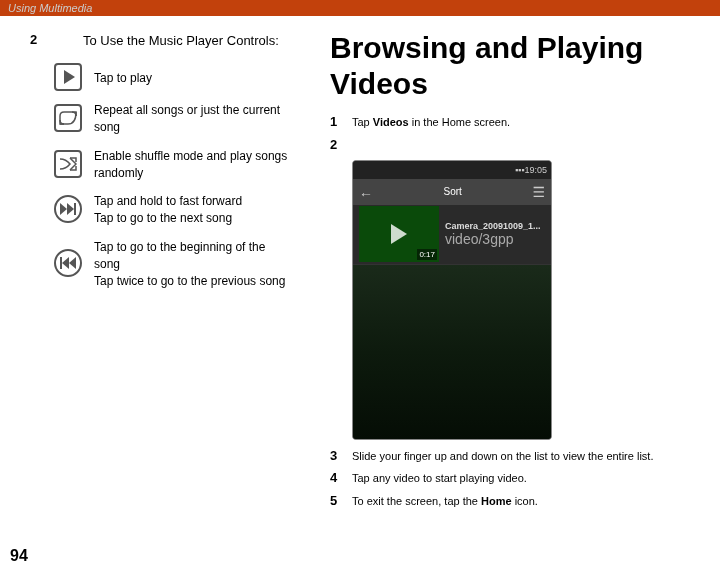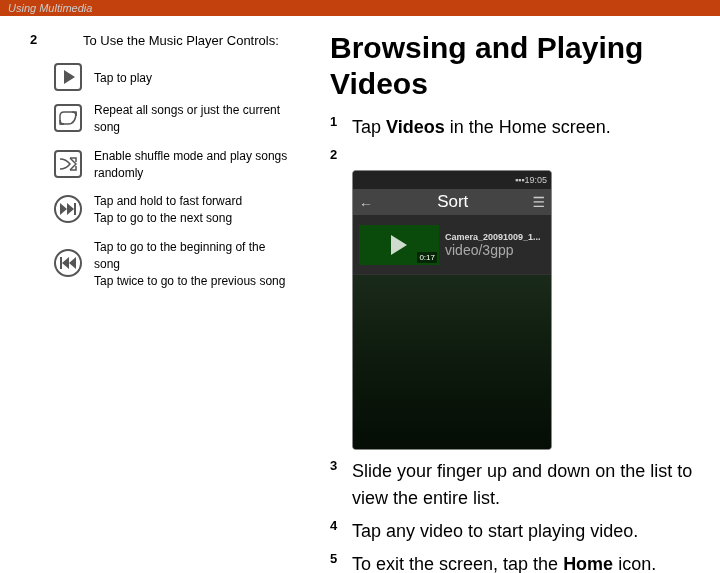--- a/index.html
+++ b/index.html
@@ -165,21 +165,21 @@
       align-items: flex-start;
       margin-bottom: 6px;
     }
     .right-step-num {
       font-size: 13px;
       font-weight: bold;
       width: 22px;
       flex-shrink: 0;
     }
     .right-step-text {
-      font-size: 18px;
+      font-size: 11px;
       line-height: 1.5;
     }
     .bold-word {
       font-weight: bold;
     }
 
     
     .phone-img {
       width: 200px;
       height: 280px;
@@ -207,33 +207,33 @@
       align-items: center;
       padding: 0 6px;
       justify-content: space-between;
     }
     .phone-toolbar-icon {
       color: #ccc;
       font-size: 14px;
     }
     .phone-toolbar-sort {
       color: #fff;
-      font-size: 17px;
+      font-size: 10px;
     }
     .phone-video-item {
       background: #2a2a2a;
       height: 60px;
       display: flex;
       align-items: center;
       padding: 4px 6px;
       border-bottom: 1px solid #333;
     }
     .phone-video-thumb {
       width: 80px;
-      height: 40px;
+      height: 56px;
       background: #0a4a0a;
       position: relative;
       margin-right: 6px;
       display: flex;
       align-items: center;
       justify-content: center;
       flex-shrink: 0;
     }
     .phone-video-play {
       width: 0;

